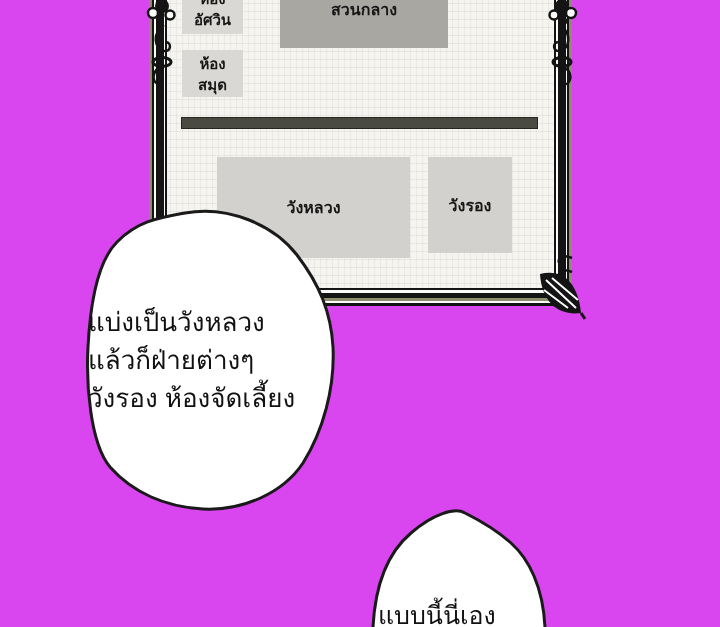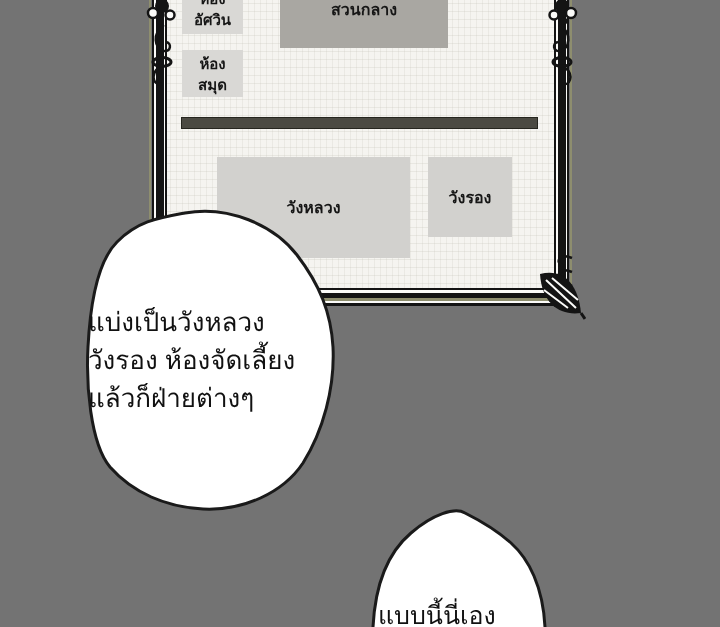--- a/index.html
+++ b/index.html
@@ -1,18 +1,18 @@
 <!DOCTYPE html>
 <html><head>
 <meta charset="utf-8">
 <style>
   html,body{margin:0;padding:0;background:#ffffff;}
   .canvas{
     position:relative;width:720px;height:627px;overflow:hidden;
-    background:#737373;
+    background:#d946ef;
     font-family:"Liberation Sans", sans-serif;
     color:#161616;
   }
   
   .map-paper{
     position:absolute;left:152px;top:0;width:410px;height:292px;
     background:
       repeating-linear-gradient(0deg, rgba(186,184,172,0.22) 0 1px, transparent 1px 8px),
       repeating-linear-gradient(90deg, rgba(186,184,172,0.18) 0 1px, transparent 1px 6px),
       #f5f4f0;
@@ -47,21 +47,21 @@
     position:absolute;display:flex;flex-direction:column;
     align-items:center;justify-content:center;
     background:#d9d8d5;text-align:center;
     font-weight:bold;line-height:21px;font-size:15px;
   }
   .room .ln{display:block;}
   .room.knight{left:182px;top:-16px;width:61px;height:50px;}
   .room.library{left:182px;top:50px;width:61px;height:47px;}
   .room.garden{left:280px;top:-30px;width:168px;height:78px;background:#a9a7a2;font-size:16px;}
   .room.main-palace{left:217px;top:157px;width:193px;height:101px;background:#d2d1ce;font-size:16px;}
-  .room.secondary-palace{left:428px;top:157px;width:84px;height:80px;background:#d2d1ce;font-size:16px;}
+  .room.secondary-palace{left:428px;top:157px;width:84px;height:96px;background:#d2d1ce;font-size:16px;}
   .divider-bar{
     position:absolute;left:181px;top:117px;width:357px;height:12px;
     background:#4b4a42;border:1px solid #26261f;box-sizing:border-box;
   }
   
   .bubble-svg{position:absolute;}
   .bubble-main-svg{left:78px;top:203px;z-index:5;}
   .bubble-bottom-svg{left:363px;top:503px;z-index:5;}
   .bubble-text{
     position:absolute;z-index:6;text-align:left;color:#111;
@@ -151,22 +151,22 @@
              C242,82 253,110 255,144
              C257,185 245,228 225,260
              C205,290 165,308 125,306
              C88,304 55,290 32,264
              C12,240 8,180 10,144
              C12,105 18,60 39,39
              C60,18 80,15 107,10 Z" fill="#ffffff" stroke="#1a1a1a" stroke-width="3"></path>
   </svg>
   <div class="bubble-text main">
     <span class="ln">แบ่งเป็นวังหลวง</span>
+    <span class="ln">แล้วก็ฝ่ายต่างๆ</span>
     <span class="ln">วังรอง ห้องจัดเลี้ยง</span>
-    <span class="ln">แล้วก็ฝ่ายต่างๆ</span>
   </div>
 
   <svg class="bubble-svg bubble-bottom-svg" width="200" height="124" viewBox="0 0 200 124">
     <path d="M10,124
              C12,85 22,52 48,30
              C70,11 92,4 102,10
              C112,15 130,24 148,40
              C166,56 180,84 182,124" fill="#ffffff" stroke="#1a1a1a" stroke-width="3"></path>
   </svg>
   <div class="bubble-text bottom">

